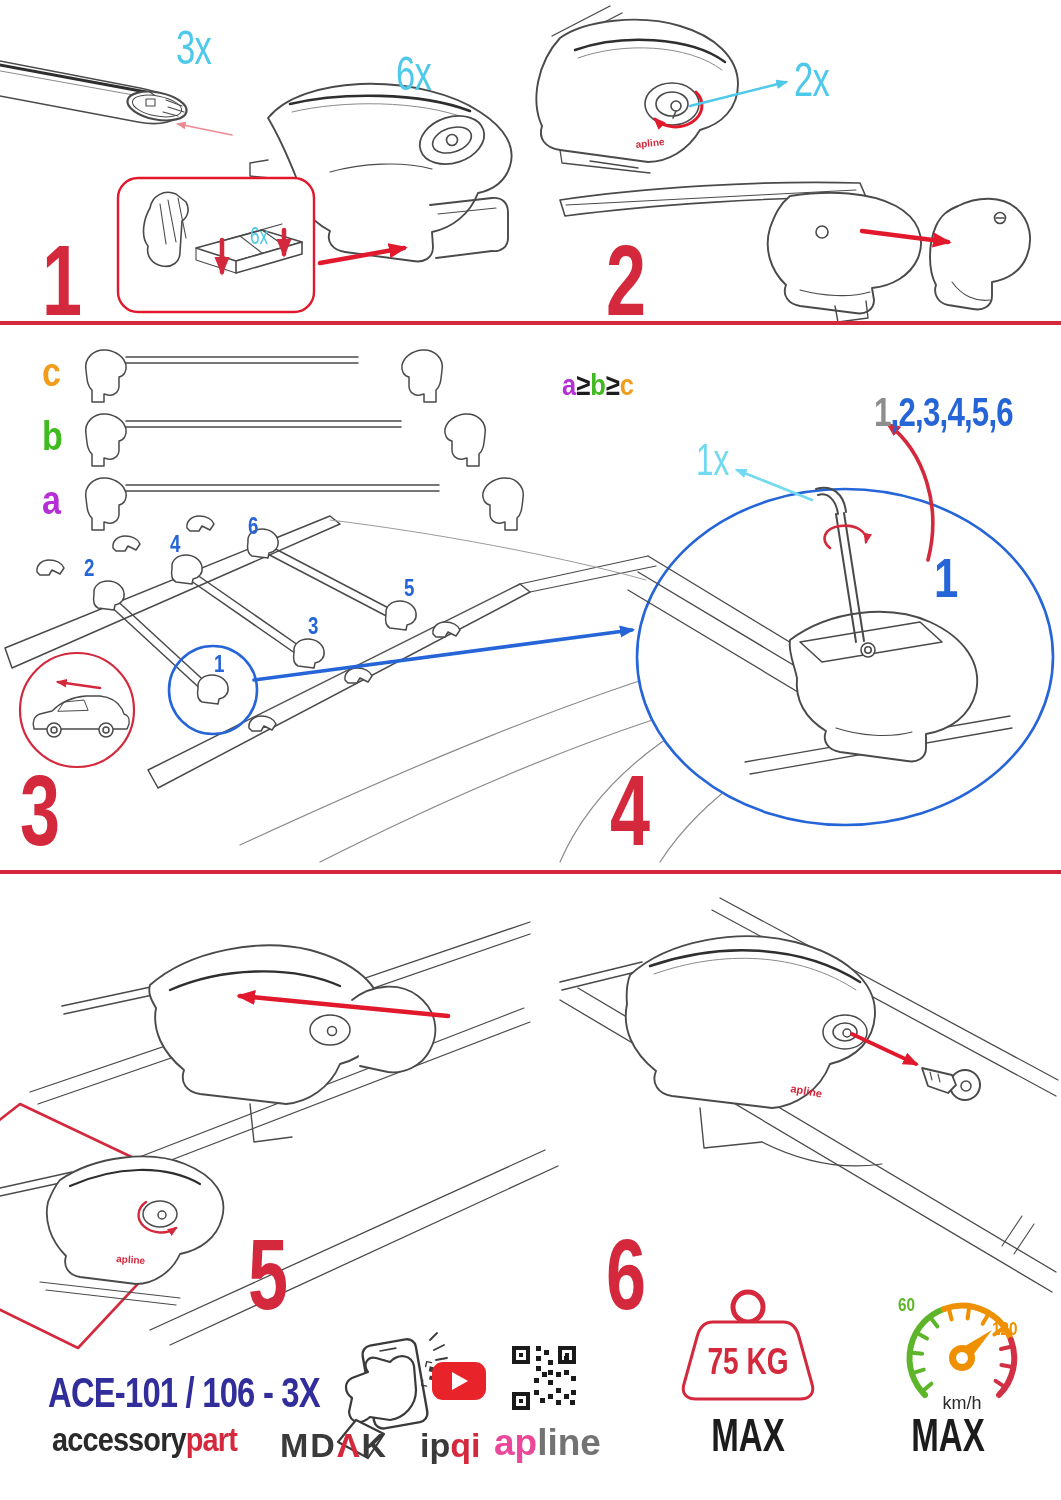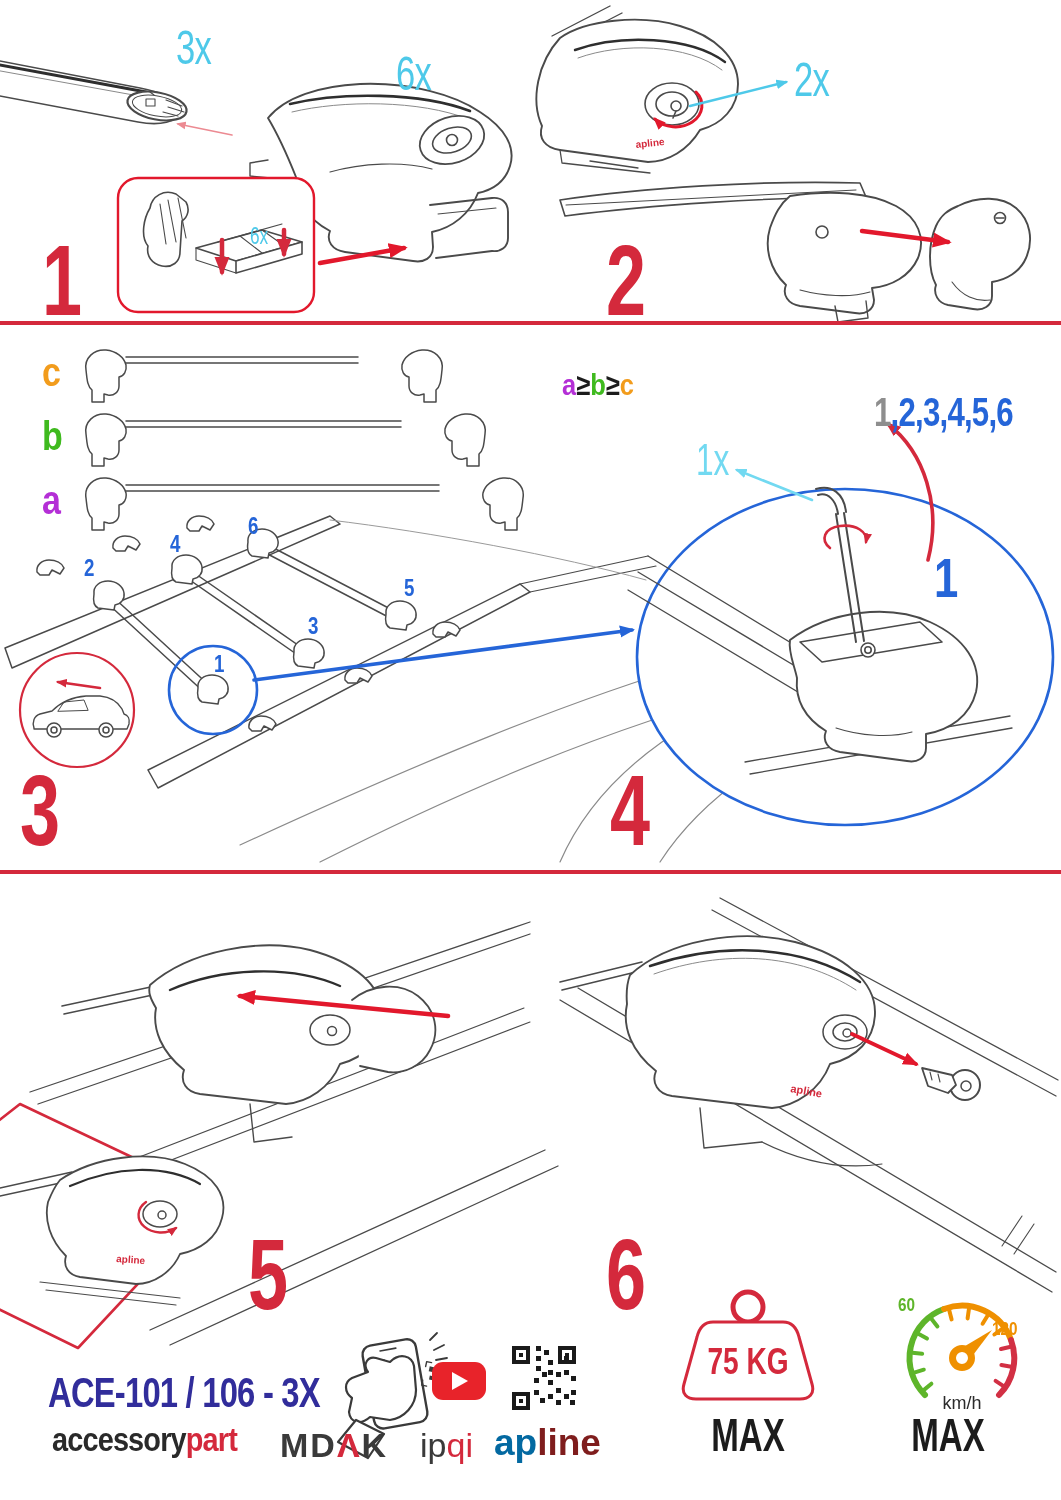--- a/index.html
+++ b/index.html
@@ -368,22 +368,22 @@
 <div class="lbl cx78" style="left:934px;top:550px;color:#2565d8;font-size:56px;font-weight:700">1</div>
 <div class="lbl num cx72" style="left:610px;top:760px">4</div>
 
 <div class="lbl num cx72" style="left:248px;top:1224px">5</div>
 <div class="lbl num cx72" style="left:606px;top:1224px">6</div>
 
 <div class="lbl model cx78" style="left:48px;top:1372px">ACE-101 / 106 - 3X</div>
 <div class="lbl brand cx85" style="left:52px;top:1422px"><span style="color:#2a2a2a">accessory</span><span style="color:#d4293c">part</span></div>
 
 <div class="lbl logotxt" style="left:280px;top:1428px;letter-spacing:2px"><span style="color:#3a3a3a">MD</span><span style="color:#d4293c">Λ</span><span style="color:#3a3a3a">K</span></div>
-<div class="lbl logotxt" style="left:420px;top:1428px;font-weight:400"><span style="color:#3a3a3a">ip</span><span style="color:#d4293c">qi</span></div>
-<div class="lbl logotxt" style="left:494px;top:1424px;font-size:37px"><span style="color:#0369a1">ap</span><span style="color:#7f1d1d">line</span></div>
+<div class="lbl logotxt" style="left:420px;top:1428px;font-weight:700"><span style="color:#3a3a3a">ip</span><span style="color:#d4293c">qi</span></div>
+<div class="lbl logotxt" style="left:494px;top:1424px;font-size:37px"><span style="color:#ec4899">ap</span><span style="color:#737373">line</span></div>
 
 <div class="lbl ctr cx78" style="left:688px;top:1344px;width:120px;color:#d4293c;font-size:36px;font-weight:700">75 KG</div>
 <div class="lbl ctr maxlbl cx72" style="left:688px;top:1412px;width:120px">MAX</div>
 
 <div class="lbl smalllbl cx85" style="left:898px;top:1296px;color:#5eb52a">60</div>
 <div class="lbl smalllbl cx85" style="left:992px;top:1320px;color:#ef9000">120</div>
 <div class="lbl ctr smalllbl" style="left:902px;top:1394px;width:120px;color:#2b2b2b;font-weight:400">km/h</div>
 <div class="lbl ctr maxlbl cx72" style="left:888px;top:1412px;width:120px">MAX</div>
 
 </div>

